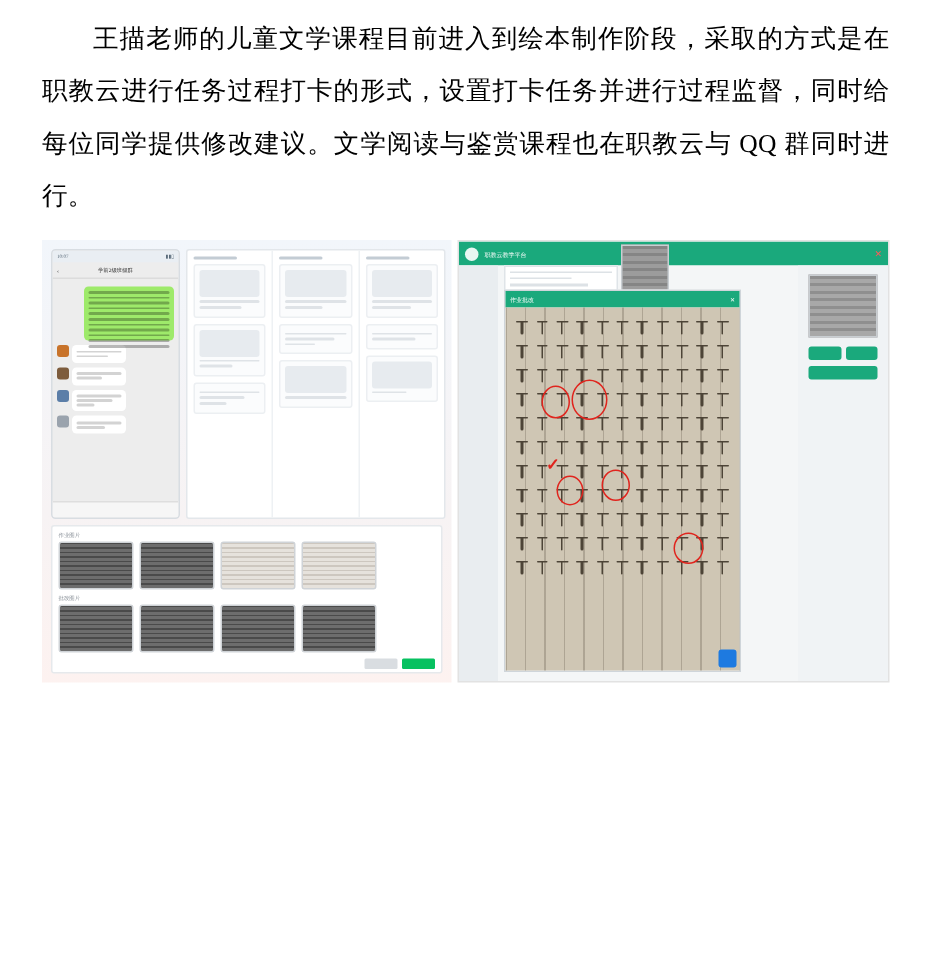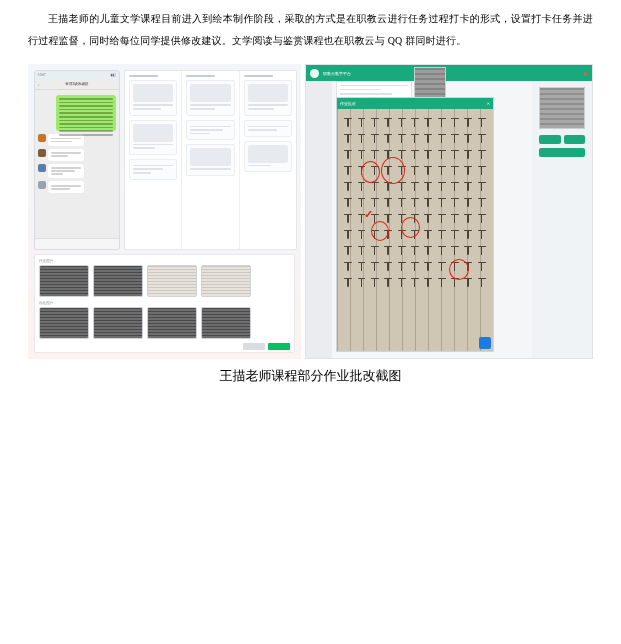--- a/index.html
+++ b/index.html
@@ -15,22 +15,22 @@
     overflow: hidden;
   }
   .page {
     position: relative;
     width: 621px;
     height: 644px;
     box-sizing: border-box;
     padding: 0 28px;
   }
   .para {
-    font-size: 10px;
-    line-height: 22px;
+    font-size: 17px;
+    line-height: 35px;
     text-align: justify;
     text-justify: inter-ideograph;
     text-indent: 2em;
     margin: 0;
     letter-spacing: 0.2px;
   }
   .para-top {
     padding-top: 8px;
   }
   .caption {
@@ -571,15 +571,14 @@
           <div class="rt-btn split">
             <span></span>
             <span></span>
           </div>
           <div class="rt-btn"></div>
         </div>
       </div>
     </div>
   </div>
 
-  <p class="caption">王描老师课程部分作业批改截图</p>
 
 </div>
 
 </body></html>

